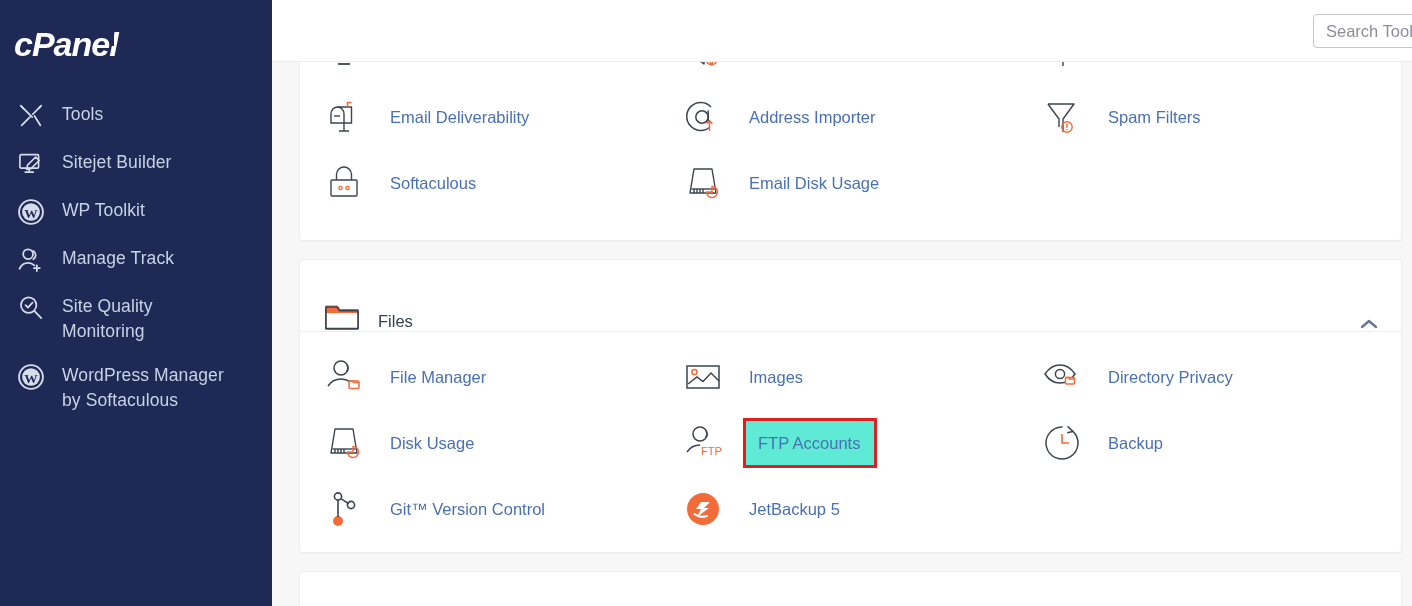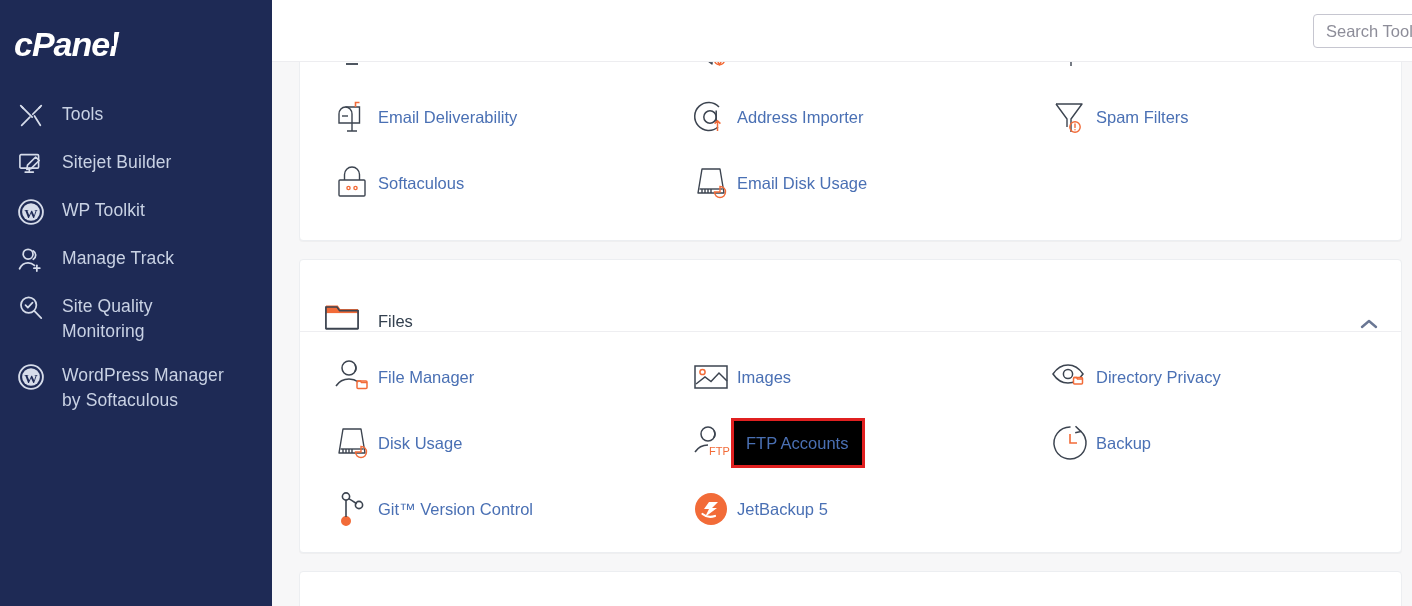--- a/index.html
+++ b/index.html
@@ -116,39 +116,39 @@
 
   .grid {
     display: grid;
     grid-template-columns: repeat(3, 1fr);
     padding: 12px 10px 10px 14px;
     row-gap: 0;
   }
   .tile {
     display: flex;
     align-items: center;
-    gap: 4px;
+    gap: 16px;
     height: 66px;
     padding: 0 8px;
     cursor: pointer;
     position: relative;
   }
   .tile-ico {
     width: 52px; height: 48px;
     flex: 0 0 52px;
-    display: flex; align-items: center; justify-content: flex-end;
+    display: flex; align-items: center; justify-content: flex-start;
   }
   .tile-label {
     font-size: 16.5px;
     color: #4a70b4;
     line-height: 20px;
   }
   .tile.highlight .tile-label-box {
     border: 3px solid #e02020;
-    background: #000000;
+    background: #5eead4;
     padding: 12px 14px 12px 12px;
     margin-left: -6px;
     position: relative;
     z-index: 3;
   }
   .tile.highlight .tile-label { display: block; }
 
   .next-card {
     background: #fff;
     border: 1px solid #eceef1;

